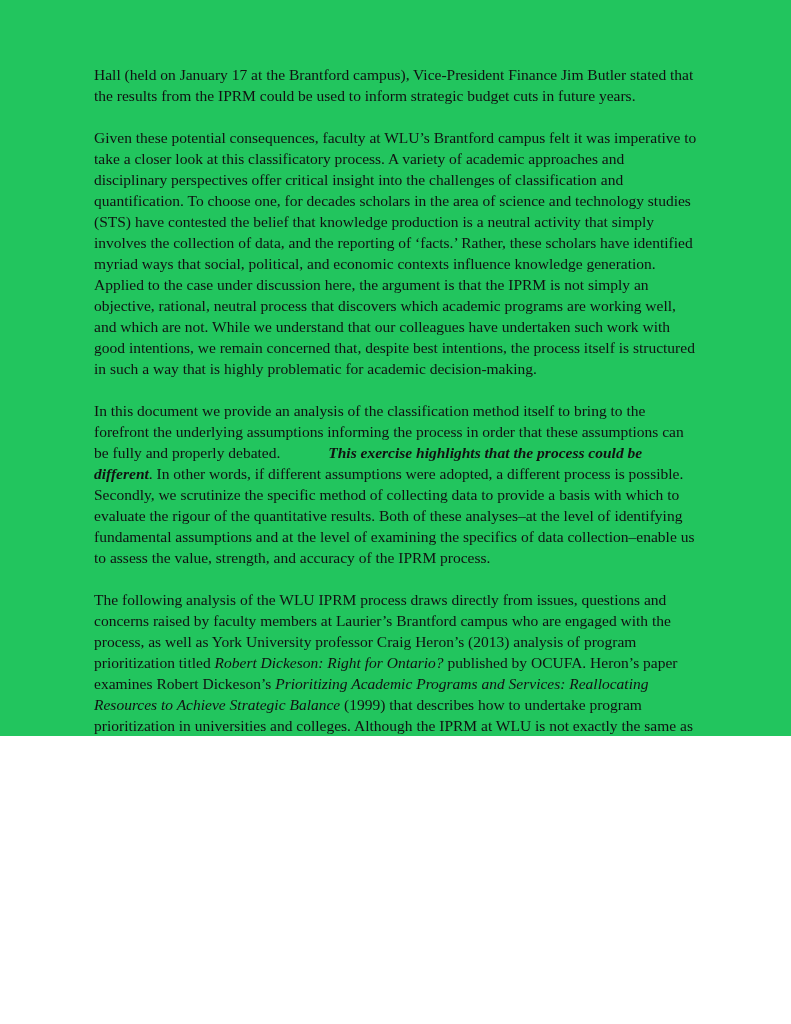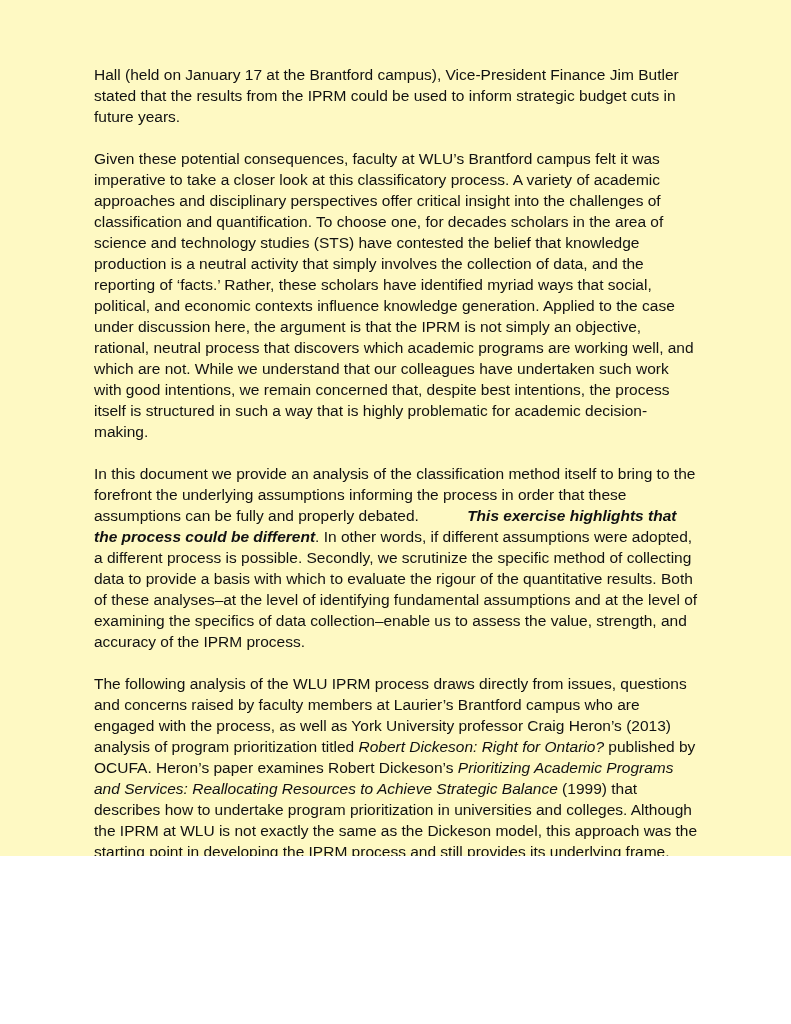--- a/index.html
+++ b/index.html
@@ -3,23 +3,23 @@
 <meta charset="utf-8">
 <style>
   html, body {
     margin: 0;
     padding: 0;
     background: #ffffff;
   }
   .page {
     position: relative;
     width: 791px;
-    height: 856px;
-    background: #fef9c3;
-    font-family: Liberation Sans, sans-serif;
+    height: 736px;
+    background: #22c55e;
+    font-family: Liberation Serif, serif;
     color: #111111;
     overflow: hidden;
   }
   .content {
     position: absolute;
     left: 94px;
     top: 64px;
     width: 604px;
   }
   .content p {

